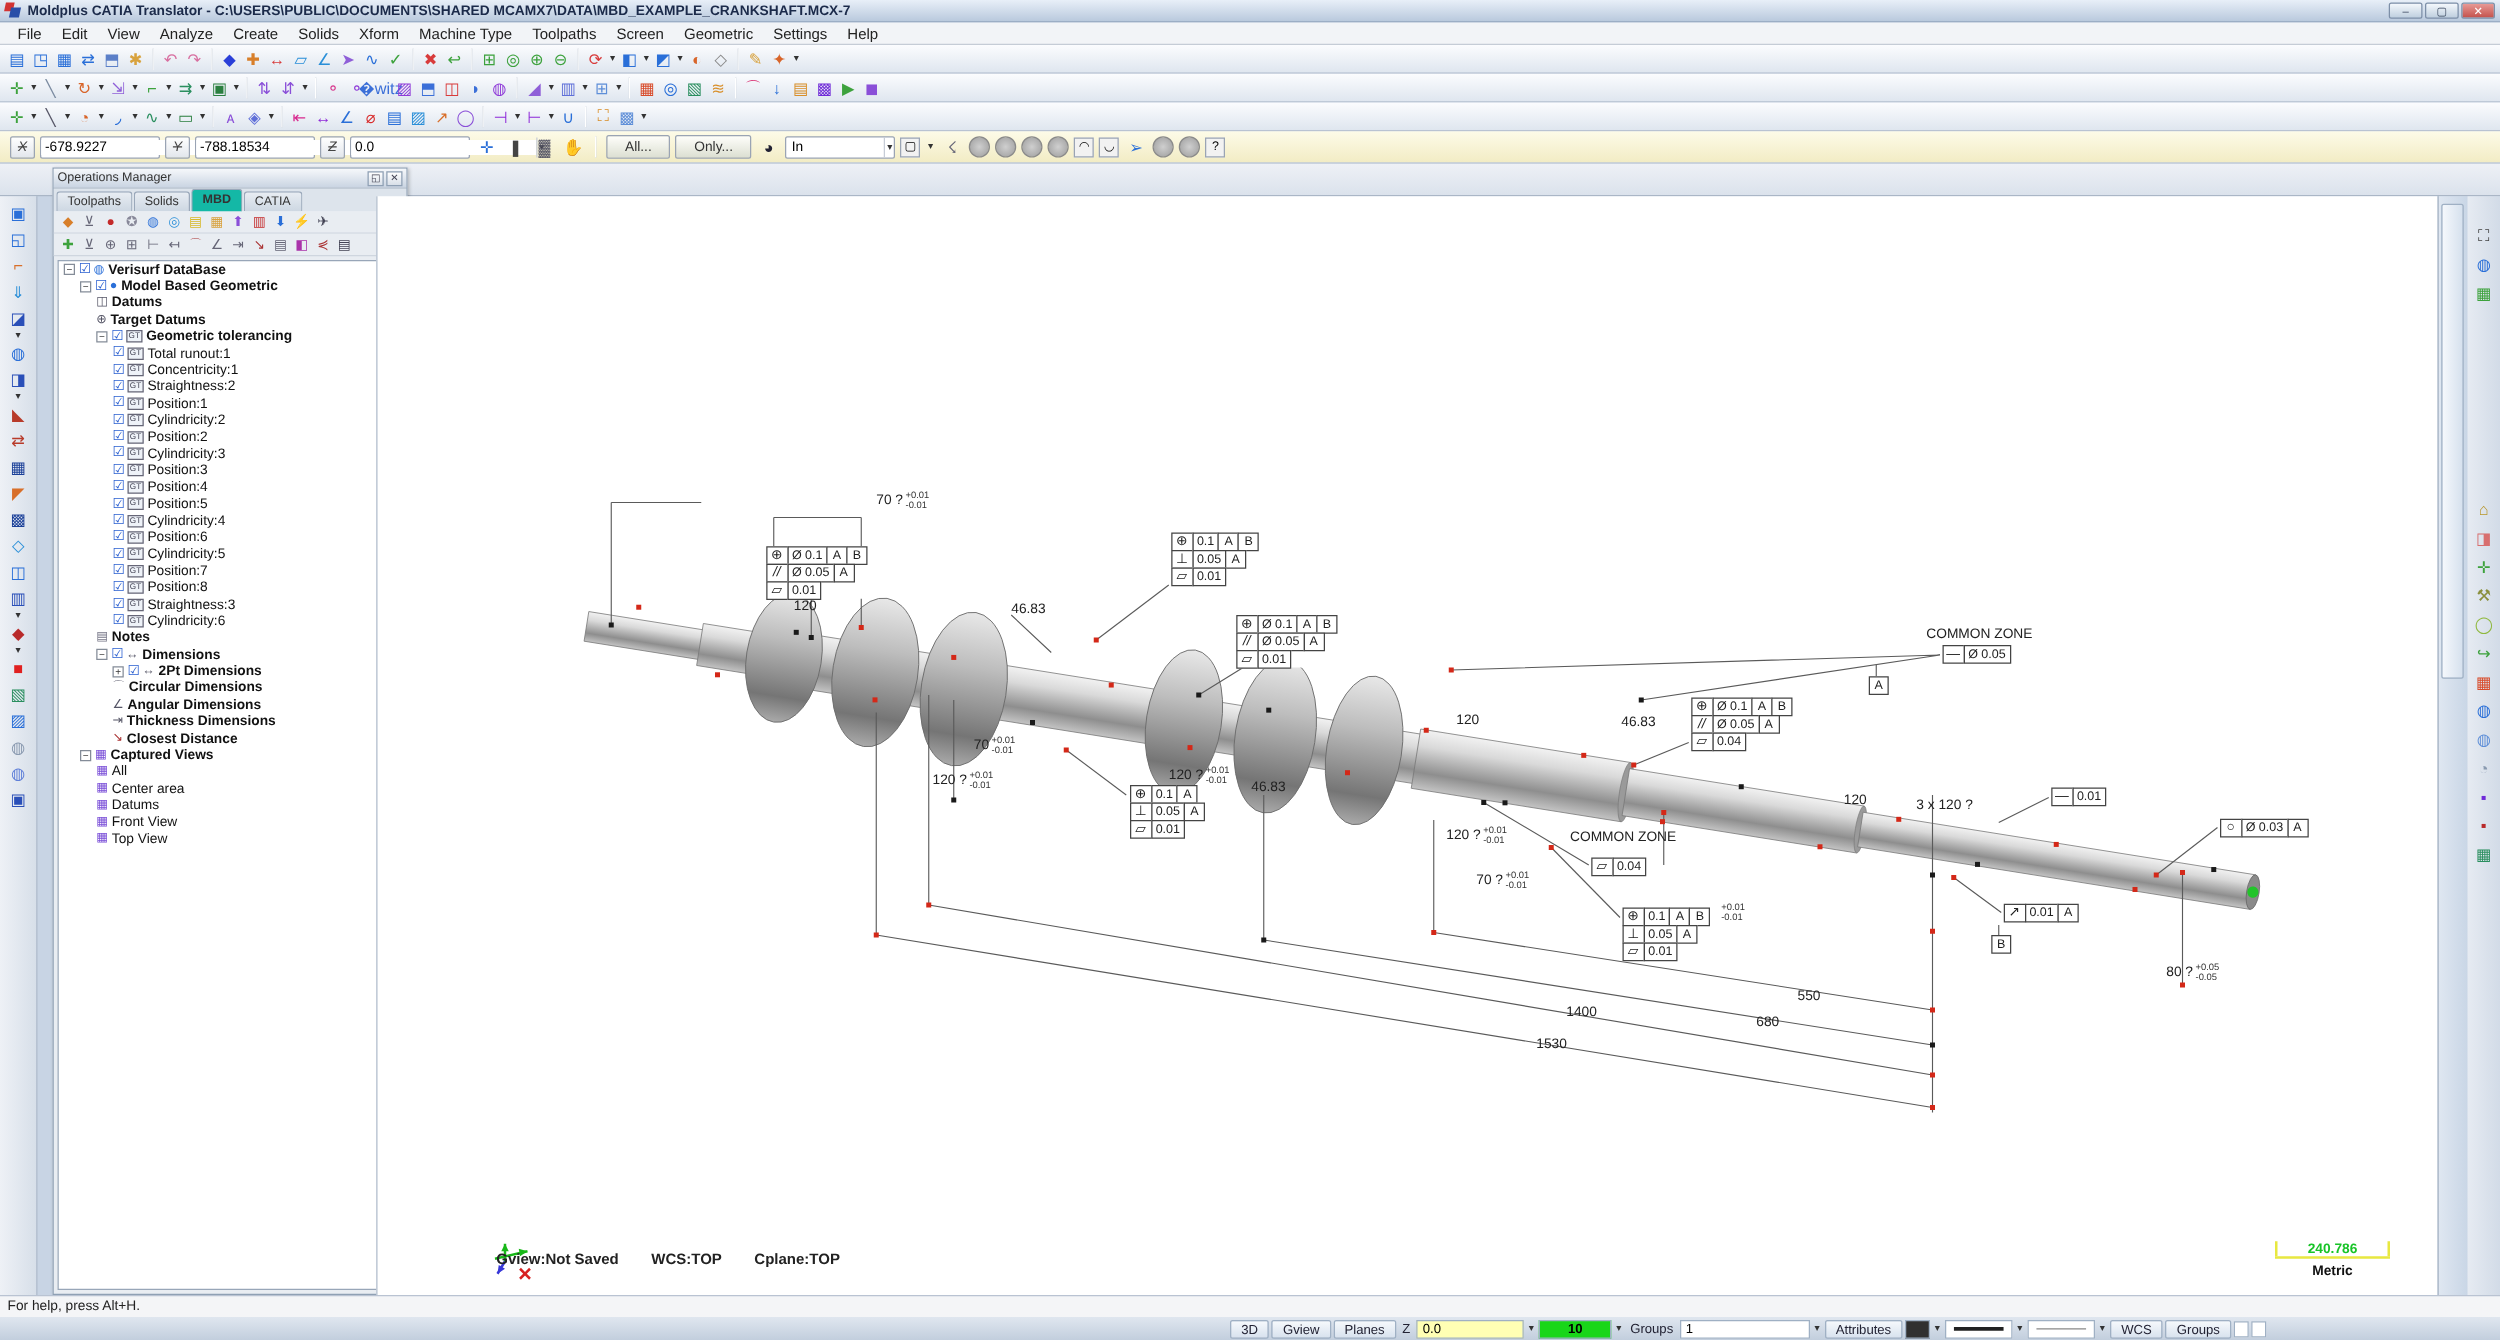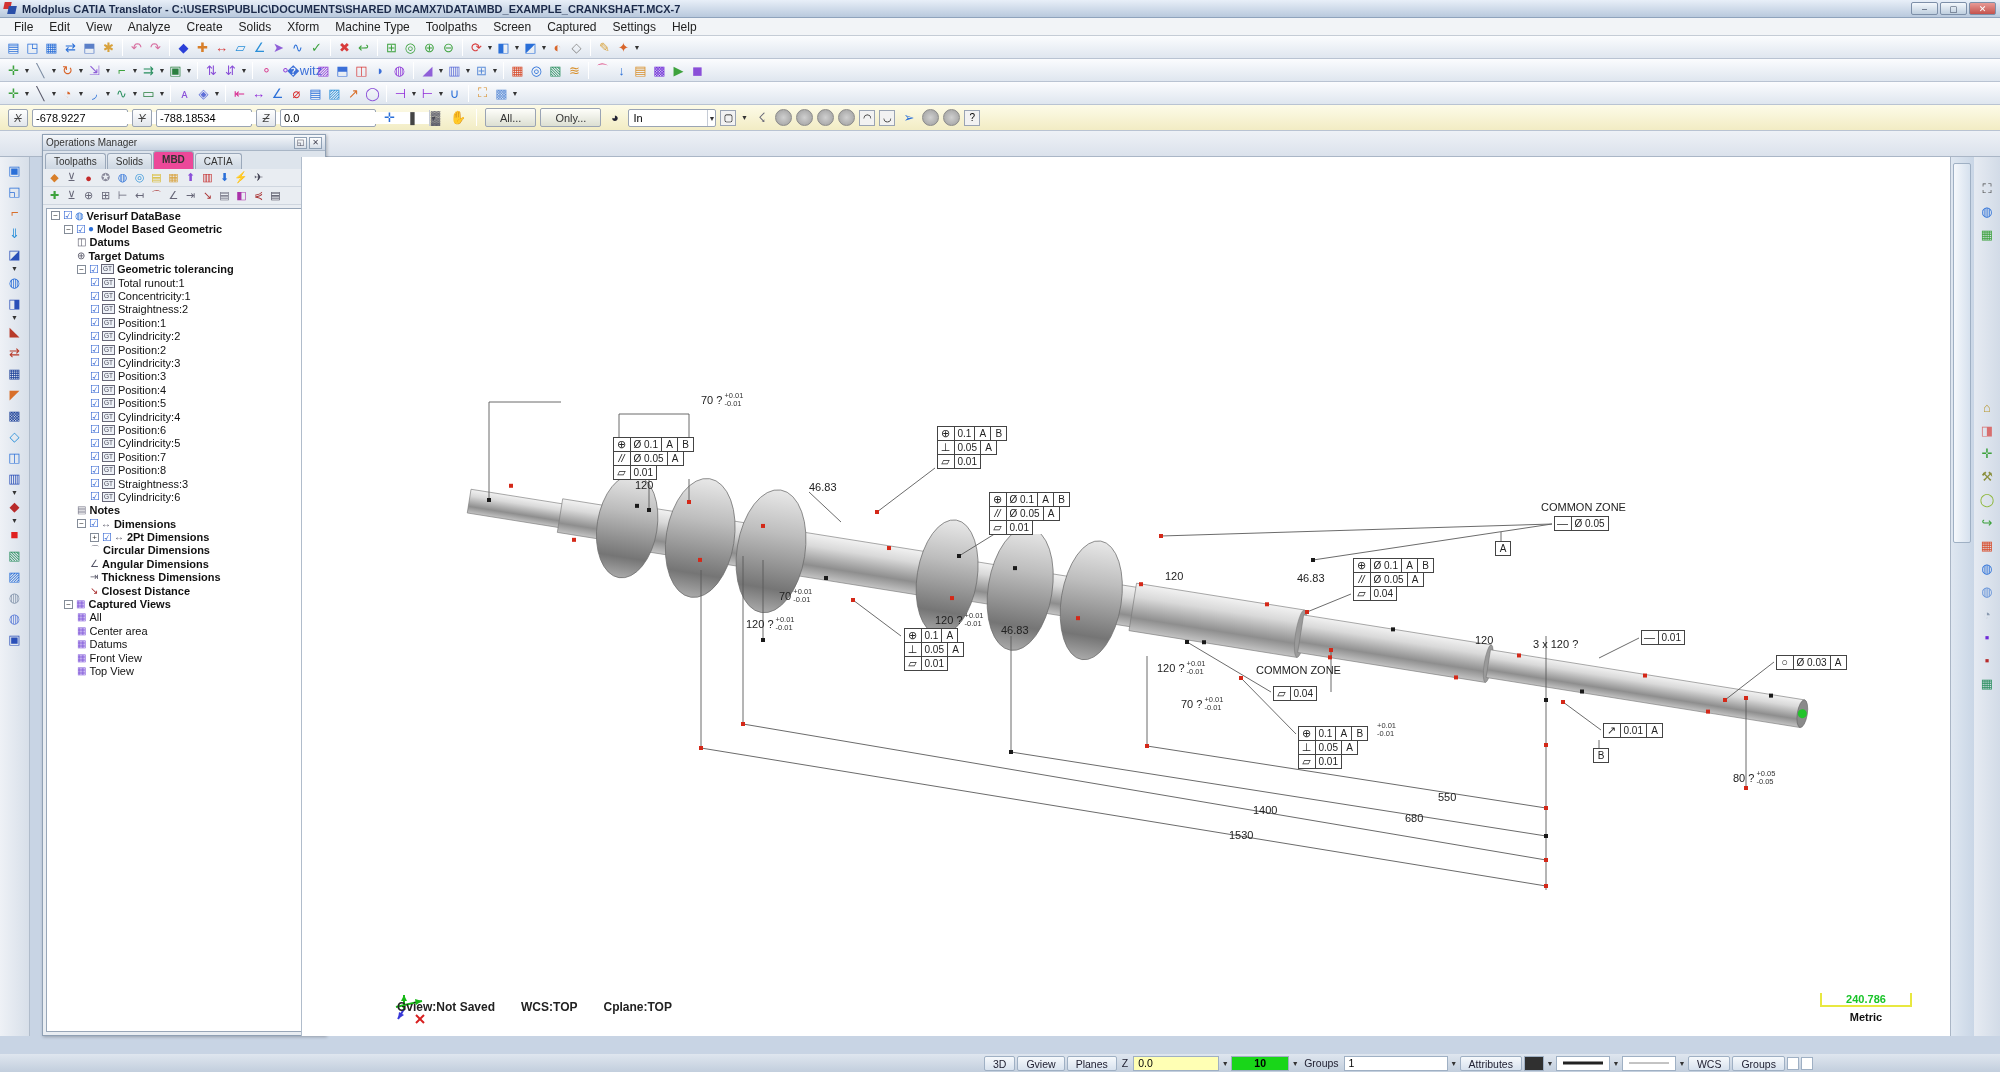--- a/index.html
+++ b/index.html
@@ -70,21 +70,21 @@
     background:#e9edf2; border:1px solid #8fa0b4; box-shadow:1px 1px 3px rgba(0,0,0,.25); }
   .opshdr { height:16px; background:linear-gradient(#f6f8fb,#c9d4e2); border-bottom:1px solid #a9b6c6;
     display:flex; align-items:center; padding:0 3px; }
   .opshdr .t { font-size:10px; color:#333; }
   .opshdr .hbtns{ margin-left:auto; display:flex; gap:2px; }
   .hbtn { width:13px; height:12px; border:1px solid #8fa0b4; background:linear-gradient(#fff,#d8dfe8);
     font-size:8px; line-height:10px; text-align:center; color:#445; }
   .tabs { display:flex; align-items:flex-end; height:18px; background:#dde4ec; border-bottom:1px solid #9cab be; padding-left:2px; }
   .tab { font-size:10px; color:#333; padding:2px 8px 2px; border:1px solid #9aa8ba; border-bottom:0;
     background:linear-gradient(#e8edf3,#cdd7e2); border-radius:3px 3px 0 0; margin-right:1px; height:16px; }
-  .tab.active { background:#ec4899; font-weight:bold; height:18px; }
+  .tab.active { background:#14b8a6; font-weight:bold; height:18px; }
   .ptools { height:18px; display:flex; align-items:center; padding-left:3px; background:#e9edf2; border-bottom:1px solid #cfd6df; }
   .ptools .tbi{ width:17px; height:16px; font-size:11px; }
   .treewrap { position:absolute; left:3px; top:73px; right:3px; bottom:3px; background:#fff; border:1px solid #98a6b8; overflow:hidden; }
   .trow { display:flex; align-items:center; height:13.4px; white-space:nowrap; }
   .texp { display:inline-block; width:9px; height:9px; border:1px solid #848c98; background:#fff;
     font-size:8px; line-height:7px; text-align:center; color:#333; margin-right:3px; flex:none; }
   .tchk { font-size:11px; color:#2a5fd0; margin-right:2px; flex:none; line-height:11px; }
   .tico { font-size:10px; margin-right:3px; flex:none; line-height:10px; }
   .tgt { display:inline-block; border:1px solid #667; color:#445; font-size:6.5px; padding:0 1px;
     line-height:8px; margin-right:3px; background:#eef2f8; flex:none; }
@@ -161,21 +161,21 @@
       <span class="menuitem">File</span>
       <span class="menuitem">Edit</span>
       <span class="menuitem">View</span>
       <span class="menuitem">Analyze</span>
       <span class="menuitem">Create</span>
       <span class="menuitem">Solids</span>
       <span class="menuitem">Xform</span>
       <span class="menuitem">Machine Type</span>
       <span class="menuitem">Toolpaths</span>
       <span class="menuitem">Screen</span>
-      <span class="menuitem">Captured</span>
+      <span class="menuitem">Geometric</span>
       <span class="menuitem">Settings</span>
       <span class="menuitem">Help</span>
     </div>
 
   <div class="tbrow" id="tb1">
       <span class="tbi" title="new-file-icon" style="color: rgb(42, 111, 216);">▤</span>
       <span class="tbi" title="open-file-icon" style="color: rgb(42, 111, 216);">◳</span>
       <span class="tbi" title="save-icon" style="color: rgb(42, 111, 216);">▦</span>
       <span class="tbi" title="file-convert-icon" style="color: rgb(42, 111, 216);">⇄</span>
       <span class="tbi" title="print-icon" style="color: rgb(91, 127, 200);">⬒</span>
@@ -945,20 +945,23 @@
       <span class="tbi" title="mru-chain-icon" style="color: rgb(61, 162, 61);">↪</span>
       <span class="tbi" title="mru-grid-icon" style="color: rgb(216, 75, 42);">▦</span>
       <span class="tbi" title="mru-globe-icon" style="color: rgb(42, 111, 216);">◍</span>
       <span class="tbi" title="mru-world-icon" style="color: rgb(95, 143, 216);">◍</span>
       <span class="tbi" title="mru-clock-icon" style="color: rgb(138, 154, 176);">◔</span>
       <span class="tbi" title="mru-block1-icon" style="color: rgb(111, 42, 216);">▪</span>
       <span class="tbi" title="mru-block2-icon" style="color: rgb(184, 42, 42);">▪</span>
       <span class="tbi" title="mru-block3-icon" style="color: rgb(42, 143, 95);">▦</span>
     </div>
 
+  <div class="helpbar">
+    <span>For help, press Alt+H.</span>
+  </div>
   <div class="statusbar">
     <span class="segbtn">3D</span>
     <span class="segbtn">Gview</span>
     <span class="segbtn">Planes</span>
     <span class="seglabel">Z</span>
     <span class="segfield yellow">0.0</span>
     <span class="dd">▼</span>
     <span class="segfield seg10">10</span>
     <span class="dd">▼</span>
     <span class="seglabel">Groups</span>

